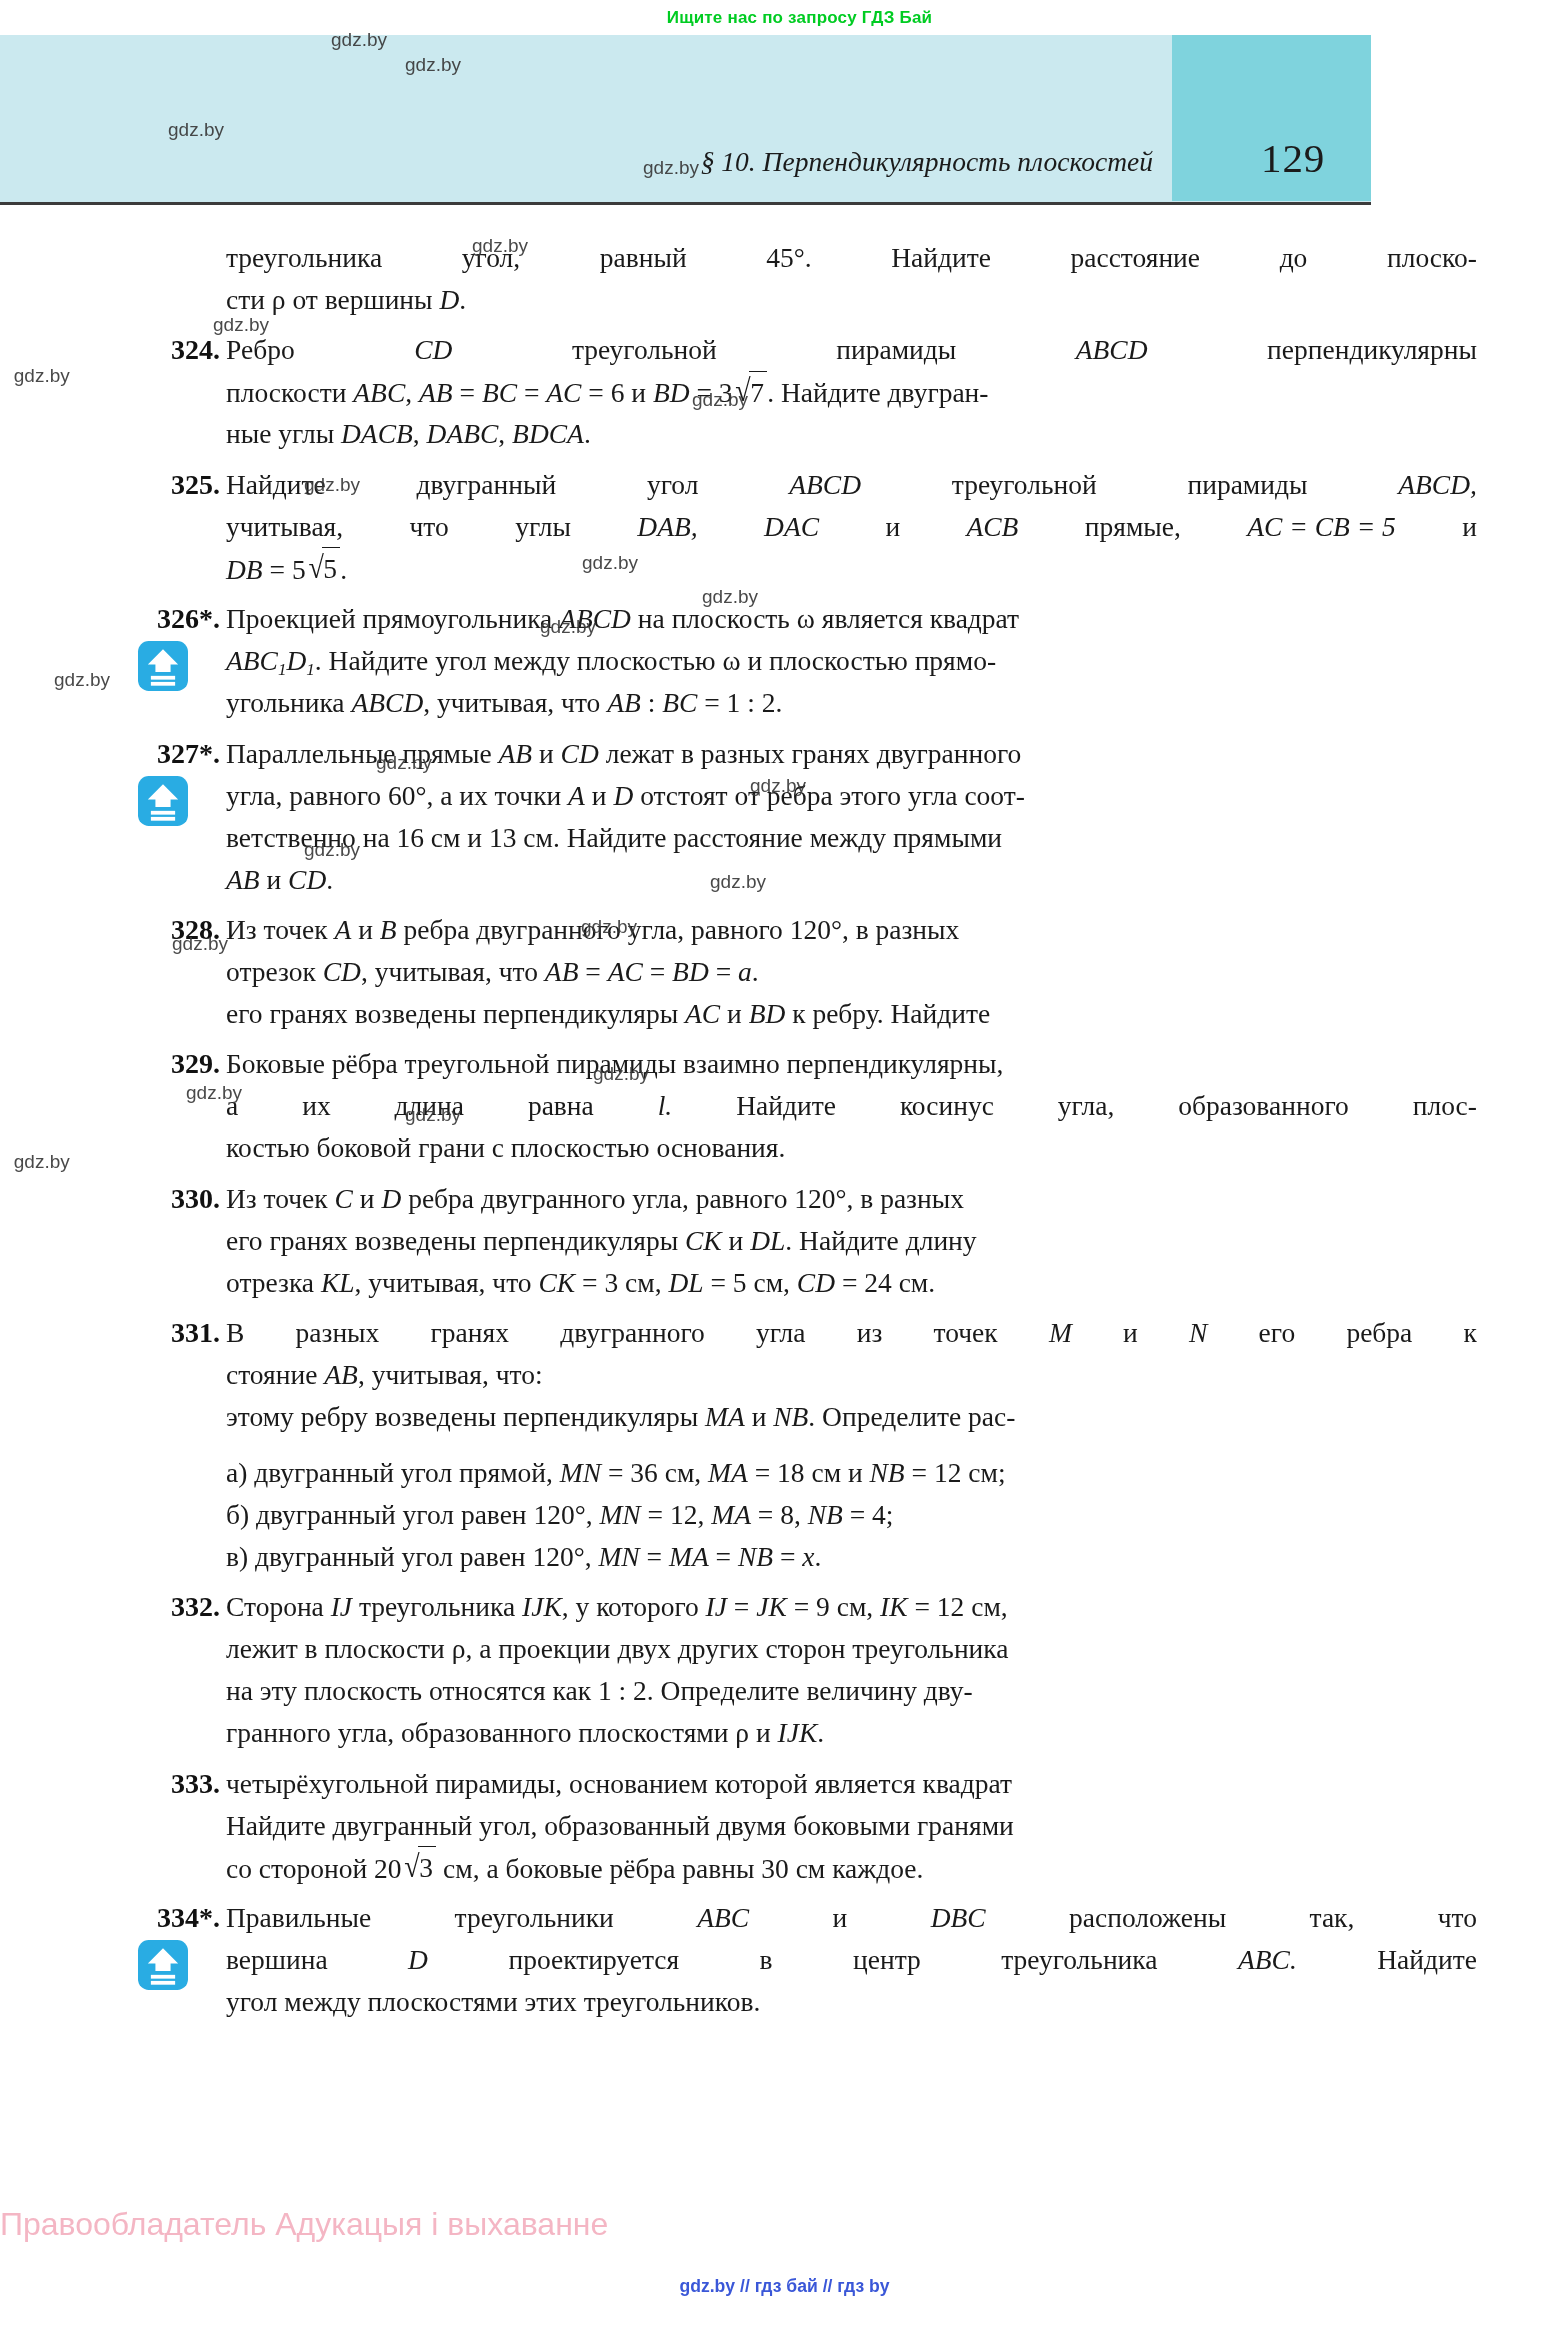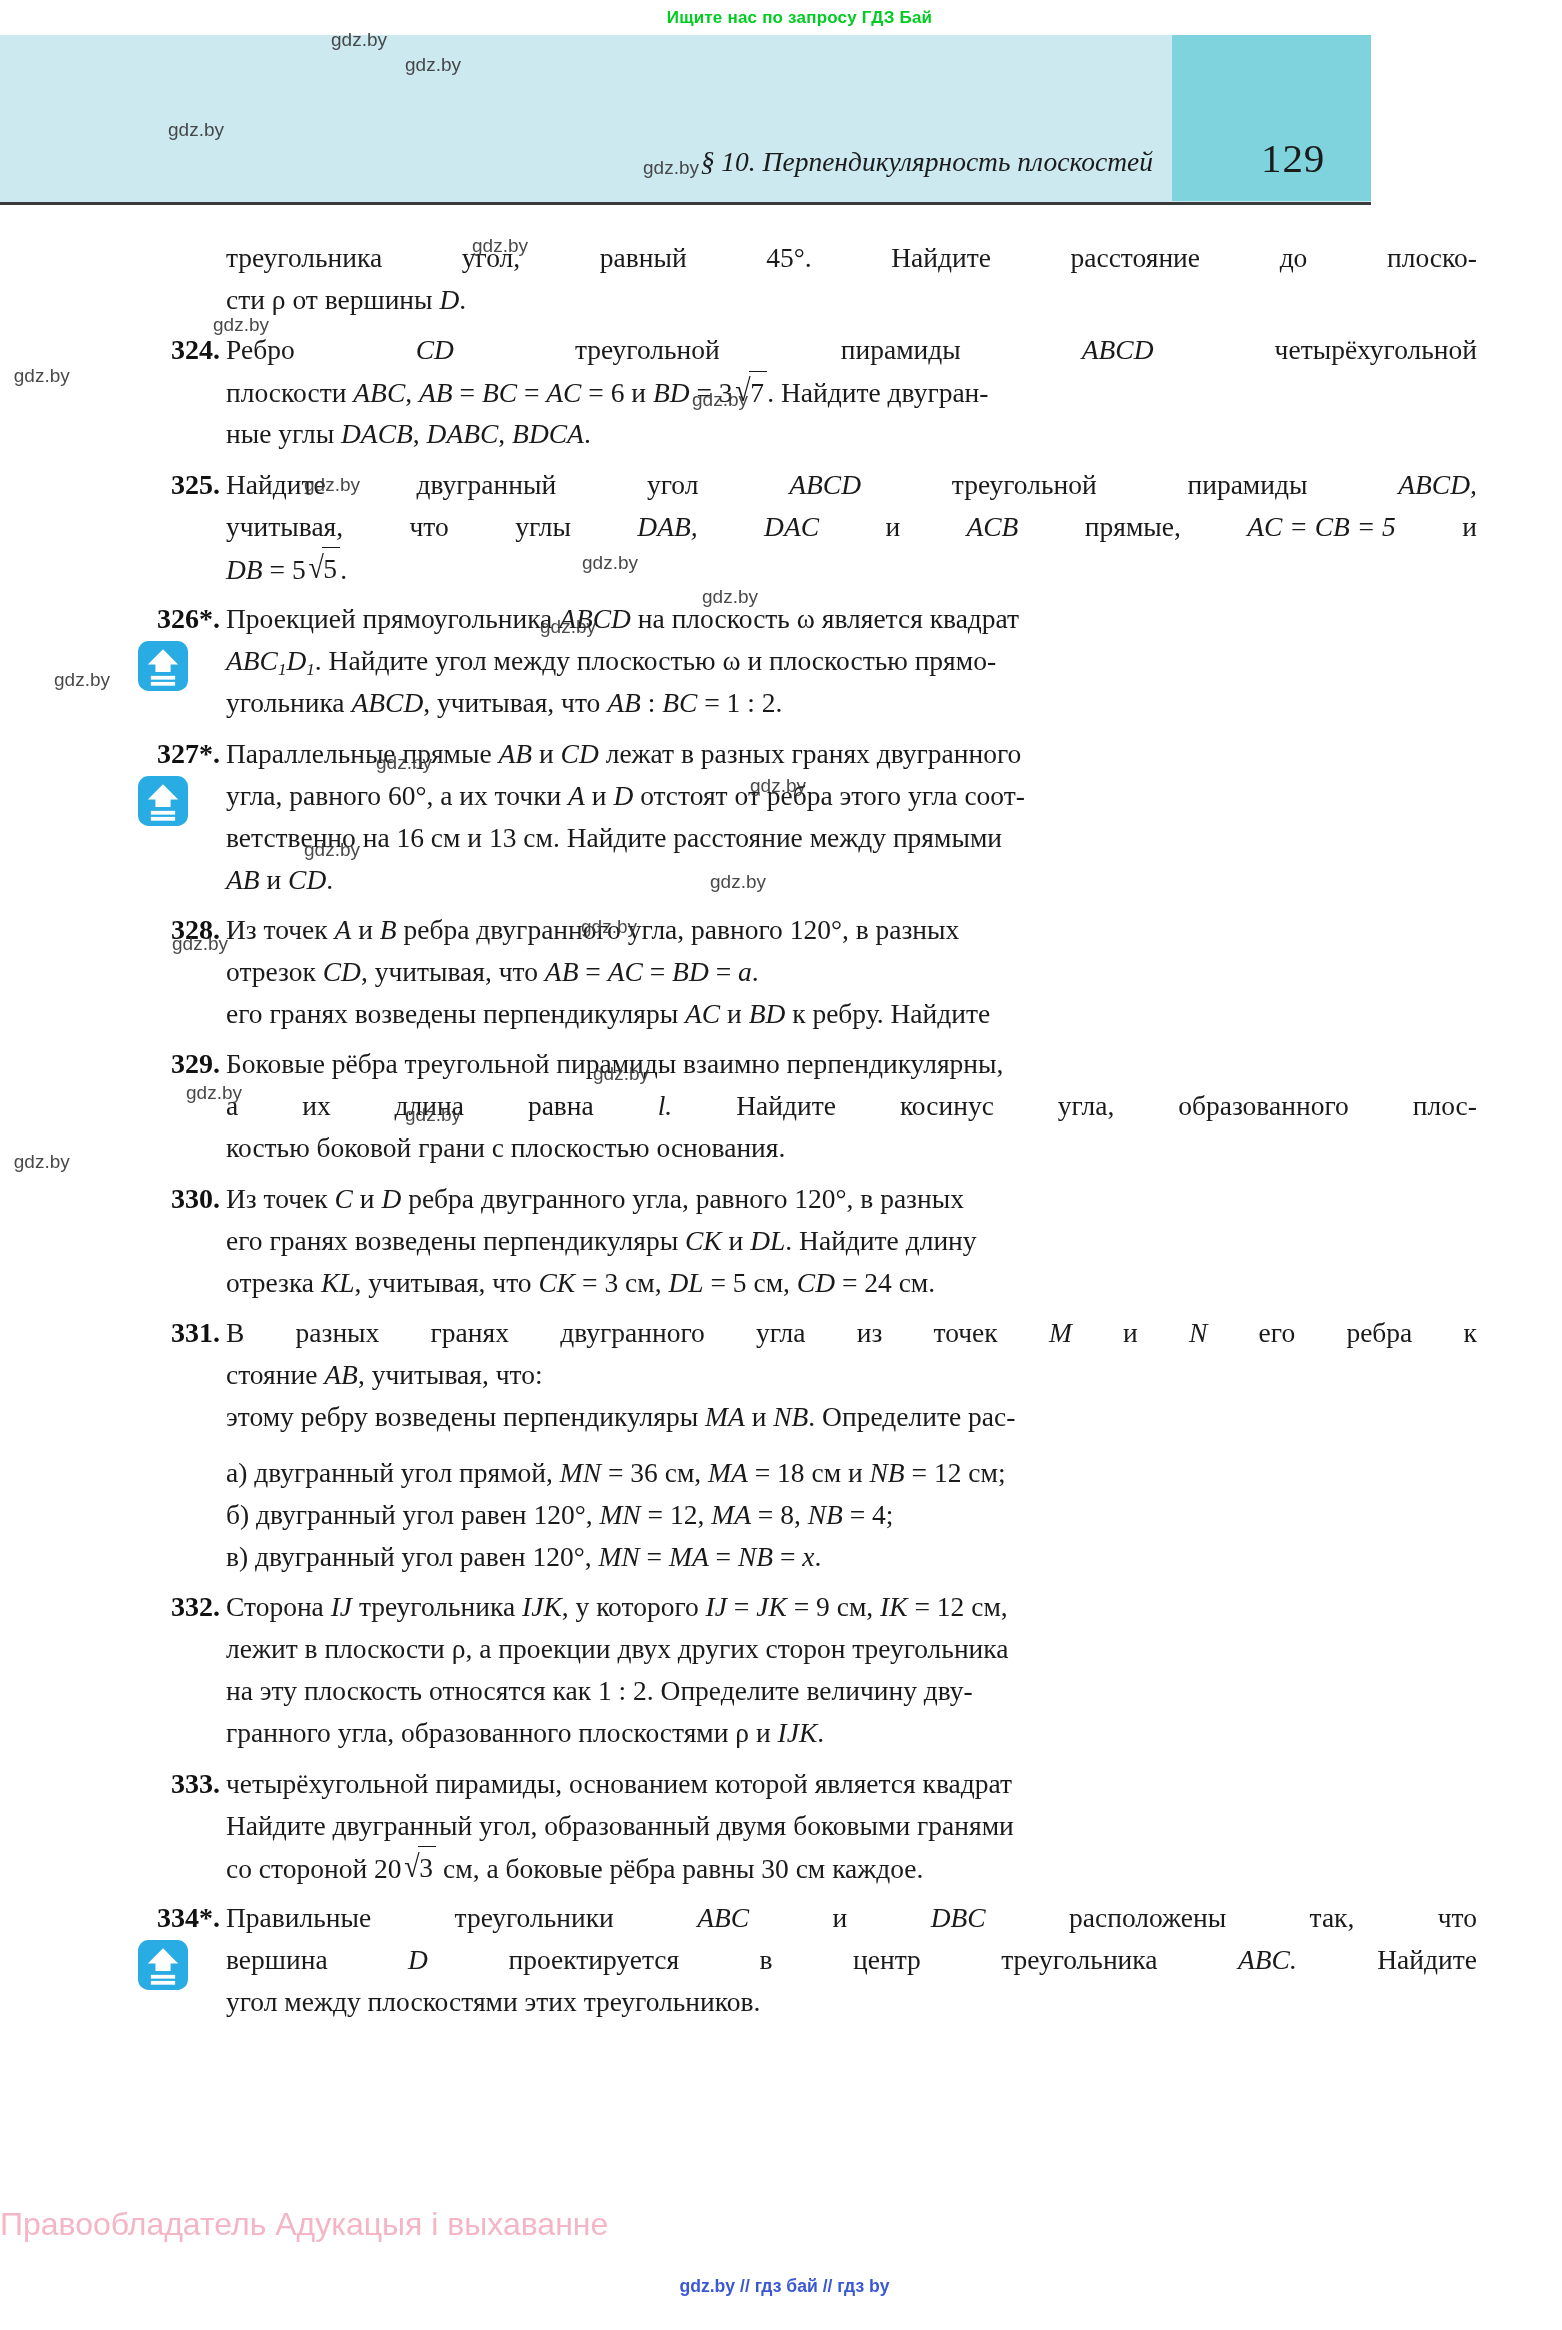--- a/index.html
+++ b/index.html
@@ -226,21 +226,21 @@
 
   <div class="para">
     <div class="num">324.</div>
     <div class="para-lines">
       <div class="line">
         <span>Ребро</span>
         <span class="it">CD</span>
         <span>треугольной</span>
         <span>пирамиды</span>
         <span class="it">ABCD</span>
-        <span>четырёхугольной</span>
+        <span>перпендикулярны</span>
       </div>
       <div class="line nojustify">
         <span>плоскости <i class="it">ABC</i>, <i class="it">AB</i> = <i class="it">BC</i> = <i class="it">AC</i> = 6 и <i class="it">BD</i> = 3<span class="sqrt"><span class="radix">√</span><span class="radicand">7</span></span>. Найдите двугран-</span>
       </div>
       <div class="line nojustify">
         <span>ные углы <i class="it">DACB</i>, <i class="it">DABC</i>, <i class="it">BDCA</i>.</span>
       </div>
     </div>
   </div>
 

